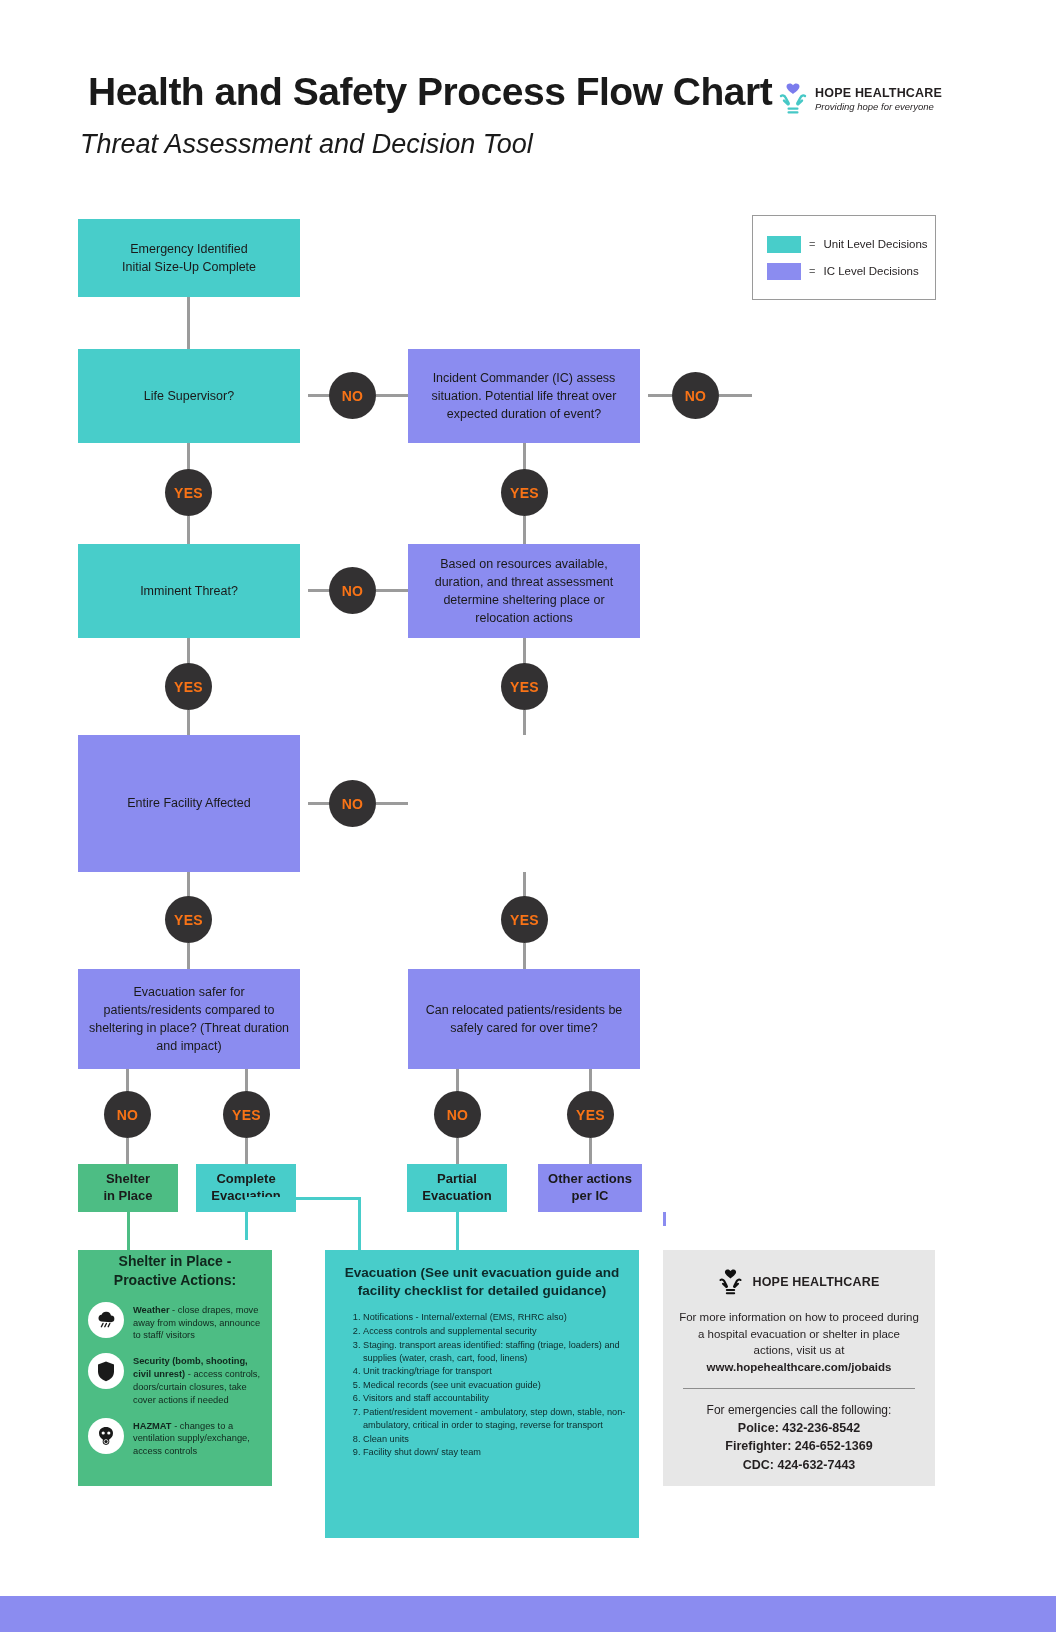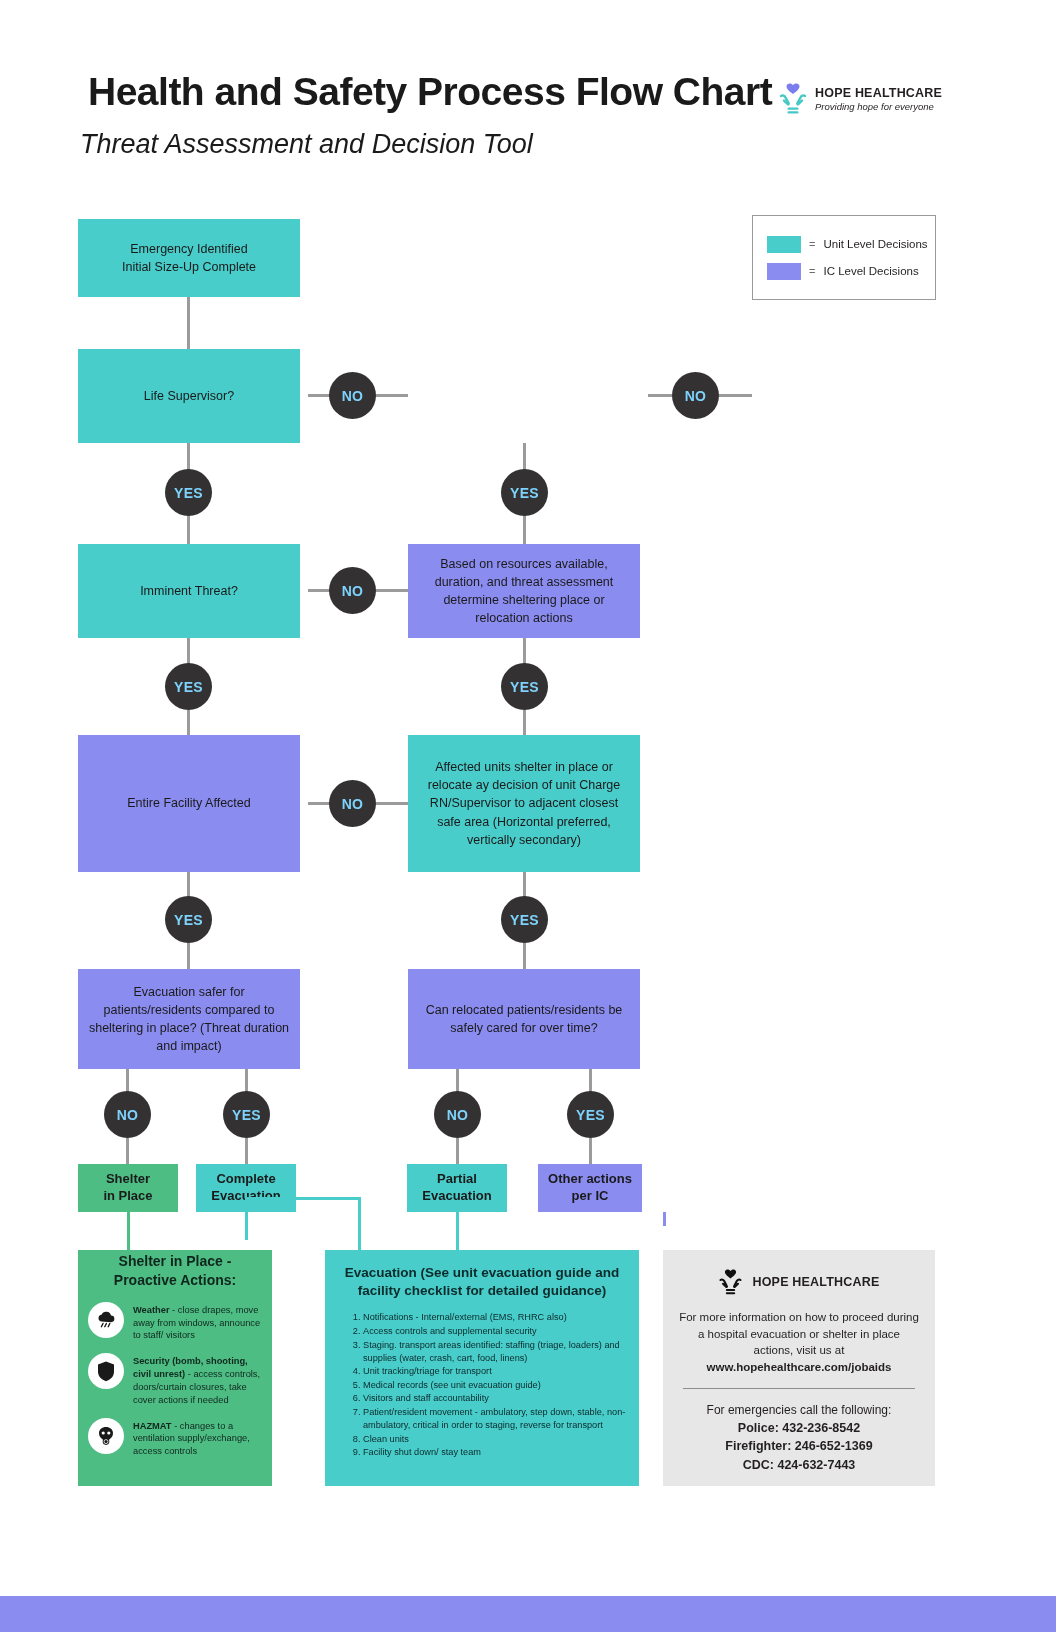--- a/index.html
+++ b/index.html
@@ -35,38 +35,38 @@
   .teal{background:#48cdca;}
   .purple{background:#8b8cf0;}
   .green{background:#4dbd84;}
 
   
   .vline{background:#9b9b9b;width:3px;}
   .hline{background:#9b9b9b;height:3px;}
   .tealline{background:#48cdca;}
 
   
-  .pill{width:47px;height:47px;border-radius:50%;background:#333132;color:#7dd3fc;
+  .pill{width:47px;height:47px;border-radius:50%;background:#333132;color:#f97316;
         display:flex;align-items:center;justify-content:center;
         font-size:14px;font-weight:bold;letter-spacing:.3px;}
 
   
   .chip{display:flex;align-items:center;justify-content:center;text-align:center;
         font-size:13px;font-weight:bold;line-height:1.3;color:#1a1a1a;}
 
   
   #sip-panel{left:78px;top:1250px;width:194px;height:236px;background:#4dbd84;padding:2px 10px 10px 10px;}
   #sip-title{font-size:14px;font-weight:bold;text-align:center;line-height:1.35;color:#10261c;margin-bottom:12px;}
   .sip-item{display:flex;align-items:flex-start;gap:9px;margin-bottom:11px;}
   .sip-ic{width:36px;height:36px;border-radius:50%;background:#fff;flex:0 0 auto;
           display:flex;align-items:center;justify-content:center;}
   .sip-tx{font-size:9.3px;line-height:1.38;color:#11281e;padding-top:2px;}
   .sip-tx b{font-weight:bold;}
 
-  #evac-panel{left:325px;top:1250px;width:314px;height:236px;background:#48cdca;padding:14px 12px 10px 12px;}
+  #evac-panel{left:325px;top:1250px;width:314px;height:288px;background:#48cdca;padding:14px 12px 10px 12px;}
   #evac-title{font-size:13.5px;font-weight:bold;text-align:center;line-height:1.35;color:#0c2b2b;margin-bottom:11px;}
   #evac-list{font-size:9.2px;line-height:1.42;color:#0d2b2b;padding-left:26px;margin:0;}
   #evac-list li{margin-bottom:.5px;}
 
   #info-panel{left:663px;top:1250px;width:272px;height:236px;background:#e7e7e7;padding:18px 16px;}
   #info-logo{display:flex;align-items:center;justify-content:center;gap:9px;margin-bottom:13px;}
   #info-logo .mark{width:25px;height:28px;position:relative;}
   #info-logo .name{font-size:12.5px;font-weight:bold;letter-spacing:.2px;color:#231f20;}
   #info-body{font-size:11.5px;line-height:1.45;text-align:center;color:#231f20;}
   #info-body .url{font-weight:bold;}
@@ -114,20 +114,21 @@
   </div>
 
   <div class="abs box teal" style="left:78px;top:219px;width:222px;height:78px;white-space:pre-line;">Emergency Identified
 Initial Size-Up Complete</div>
   <div class="abs vline" style="left:187px;top:297px;height:52px;"></div>
 
   <div class="abs box teal" style="left:78px;top:349px;width:222px;height:94px;">Life Supervisor?</div>
   <div class="abs hline" style="left:308px;top:394px;width:24px;"></div>
   <div class="abs pill" style="left:329px;top:372px;">NO</div>
   <div class="abs hline" style="left:376px;top:394px;width:32px;"></div>
+  <div class="abs box purple" style="left:408px;top:349px;width:232px;height:94px;">Incident Commander (IC) assess situation. Potential life threat over expected duration of event?</div>
   <div class="abs hline" style="left:648px;top:394px;width:24px;"></div>
   <div class="abs pill" style="left:672px;top:372px;">NO</div>
   <div class="abs hline" style="left:719px;top:394px;width:33px;"></div>
 
   <div class="abs vline" style="left:187px;top:443px;height:27px;"></div>
   <div class="abs pill" style="left:165px;top:469px;">YES</div>
   <div class="abs vline" style="left:187px;top:516px;height:28px;"></div>
   <div class="abs vline" style="left:523px;top:443px;height:27px;"></div>
   <div class="abs pill" style="left:501px;top:469px;">YES</div>
   <div class="abs vline" style="left:523px;top:516px;height:28px;"></div>
@@ -142,21 +143,20 @@
   <div class="abs pill" style="left:165px;top:663px;">YES</div>
   <div class="abs vline" style="left:187px;top:710px;height:25px;"></div>
   <div class="abs vline" style="left:523px;top:638px;height:27px;"></div>
   <div class="abs pill" style="left:501px;top:663px;">YES</div>
   <div class="abs vline" style="left:523px;top:710px;height:25px;"></div>
 
   <div class="abs box purple" style="left:78px;top:735px;width:222px;height:137px;">Entire Facility Affected</div>
   <div class="abs hline" style="left:308px;top:802px;width:24px;"></div>
   <div class="abs pill" style="left:329px;top:780px;">NO</div>
   <div class="abs hline" style="left:376px;top:802px;width:32px;"></div>
-  <div class="abs box teal" style="left:408px;top:735px;width:232px;height:137px;">Affected units shelter in place or relocate ay decision of unit Charge RN/Supervisor to adjacent closest safe area (Horizontal preferred, vertically secondary)</div>
 
   <div class="abs vline" style="left:187px;top:872px;height:25px;"></div>
   <div class="abs pill" style="left:165px;top:896px;">YES</div>
   <div class="abs vline" style="left:187px;top:943px;height:26px;"></div>
   <div class="abs vline" style="left:523px;top:872px;height:25px;"></div>
   <div class="abs pill" style="left:501px;top:896px;">YES</div>
   <div class="abs vline" style="left:523px;top:943px;height:26px;"></div>
 
   <div class="abs box purple" style="left:78px;top:969px;width:222px;height:100px;">Evacuation safer for patients/residents compared to sheltering in place? (Threat duration and impact)</div>
   <div class="abs box purple" style="left:408px;top:969px;width:232px;height:100px;">Can relocated patients/residents be safely cared for over time?</div>

